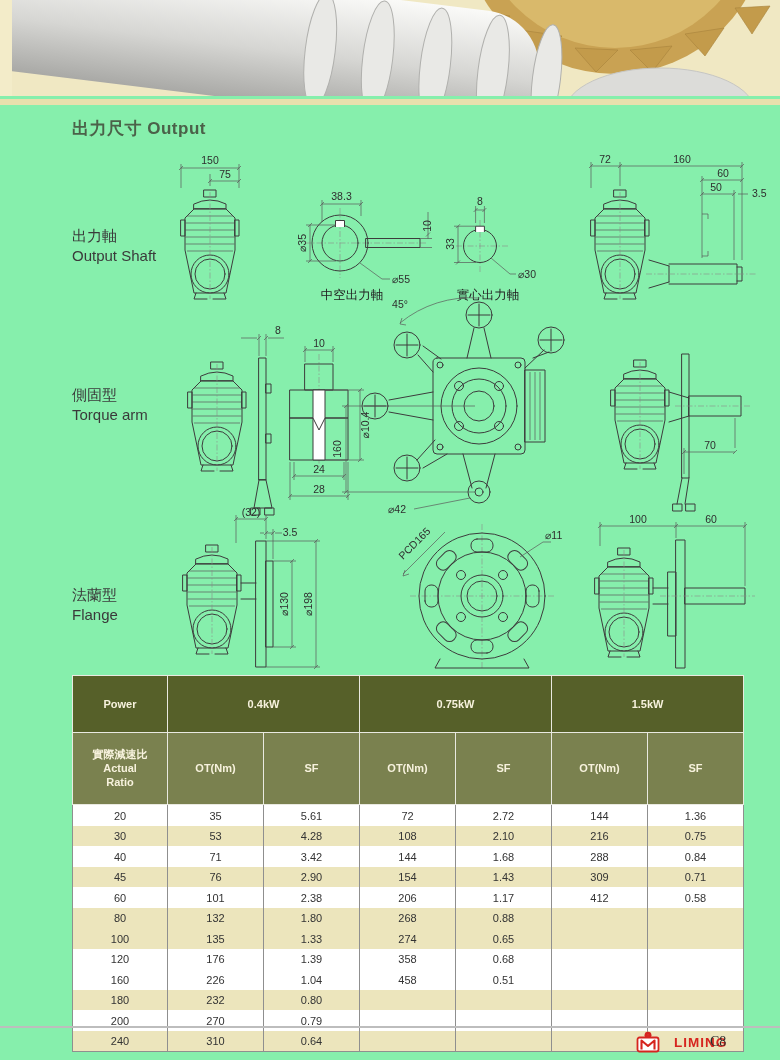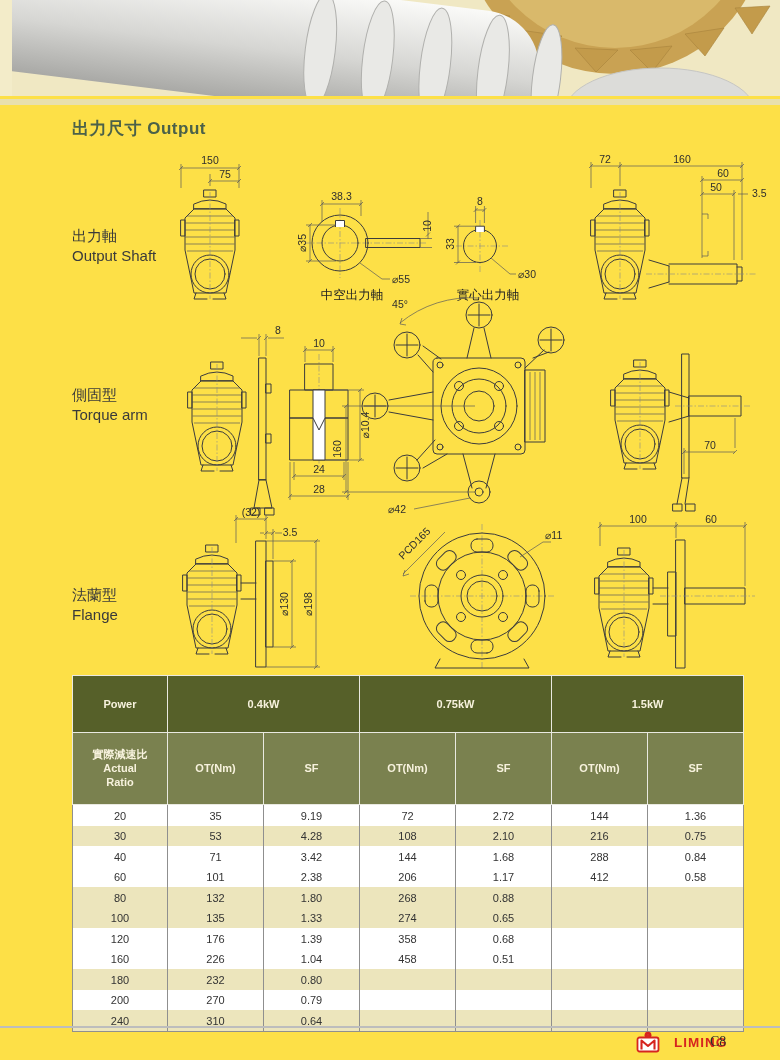--- a/index.html
+++ b/index.html
@@ -1,17 +1,17 @@
 <!DOCTYPE html>
 <html><head>
 <meta charset="utf-8">
 <style>
   html,body{margin:0;padding:0;}
   body{width:780px;height:1060px;background:#fff;font-family:"Liberation Sans",sans-serif;position:relative;overflow:hidden;}
-  #page{position:absolute;inset:0;background:#fde047;}
+  #page{position:absolute;inset:0;background:#86efac;}
   .abs{position:absolute;}
   
   #banner{left:0;top:0;width:780px;height:96px;}
   #strip{left:0;top:99px;width:780px;height:6px;background:#e8e0ad;}
   
   #title{left:72px;top:117px;font-size:17px;font-weight:bold;color:#4b6149;letter-spacing:.5px;}
   
   .seclabel{font-size:15px;color:#3a3a3a;line-height:1.35;}
   
   .o{fill:none;stroke:#3c3c3c;stroke-width:1;stroke-linejoin:round;stroke-linecap:round;}
@@ -349,21 +349,21 @@
         <th class="h2">OT(Nm)</th>
         <th class="h2">SF</th>
         <th class="h2">OT(Nm)</th>
         <th class="h2">SF</th>
       </tr>
     </thead>
     <tbody>
         <tr>
           <td>20</td>
           <td>35</td>
-          <td>9.19</td>
+          <td>5.61</td>
           <td>72</td>
           <td>2.72</td>
           <td>144</td>
           <td>1.36</td>
         </tr>
         <tr class="alt">
           <td>30</td>
           <td>53</td>
           <td>4.28</td>
           <td>108</td>
@@ -372,20 +372,29 @@
           <td>0.75</td>
         </tr>
         <tr>
           <td>40</td>
           <td>71</td>
           <td>3.42</td>
           <td>144</td>
           <td>1.68</td>
           <td>288</td>
           <td>0.84</td>
+        </tr>
+        <tr class="alt">
+          <td>45</td>
+          <td>76</td>
+          <td>2.90</td>
+          <td>154</td>
+          <td>1.43</td>
+          <td>309</td>
+          <td>0.71</td>
         </tr>
         <tr>
           <td>60</td>
           <td>101</td>
           <td>2.38</td>
           <td>206</td>
           <td>1.17</td>
           <td>412</td>
           <td>0.58</td>
         </tr>

